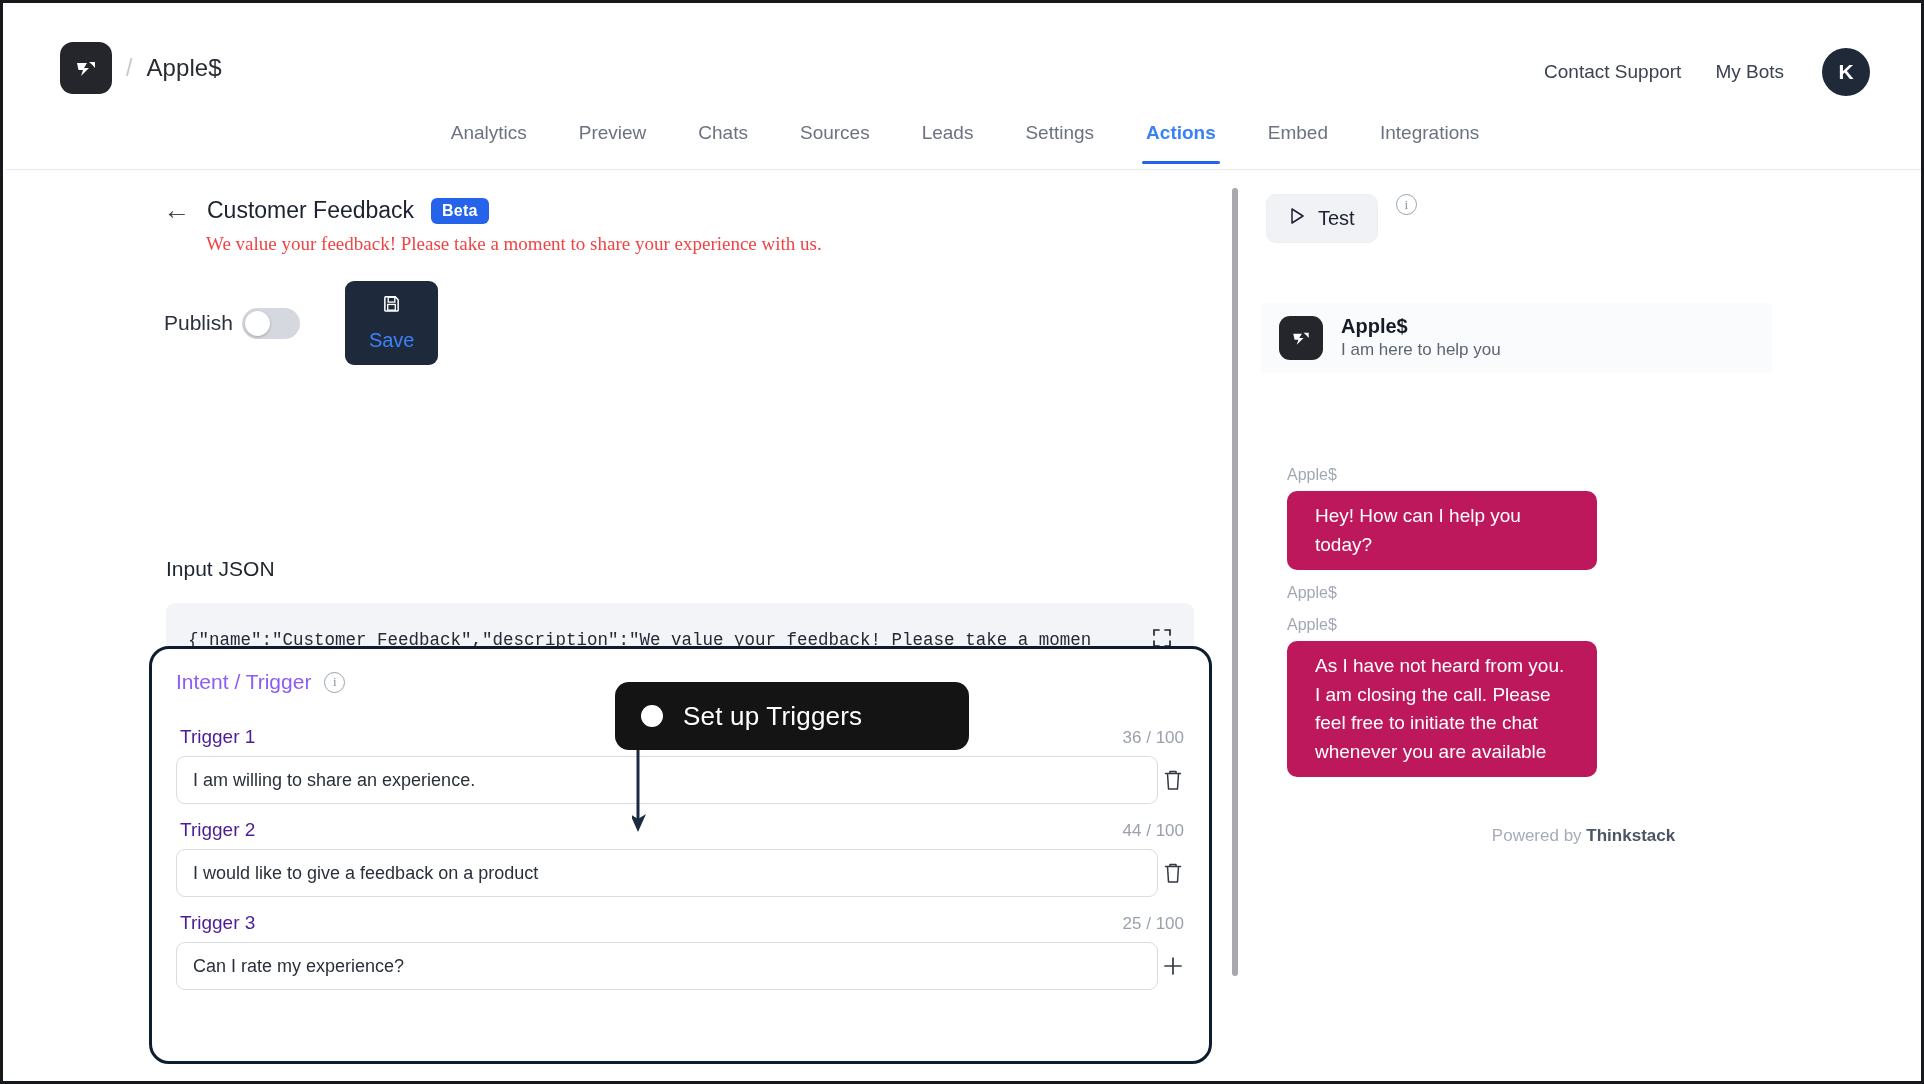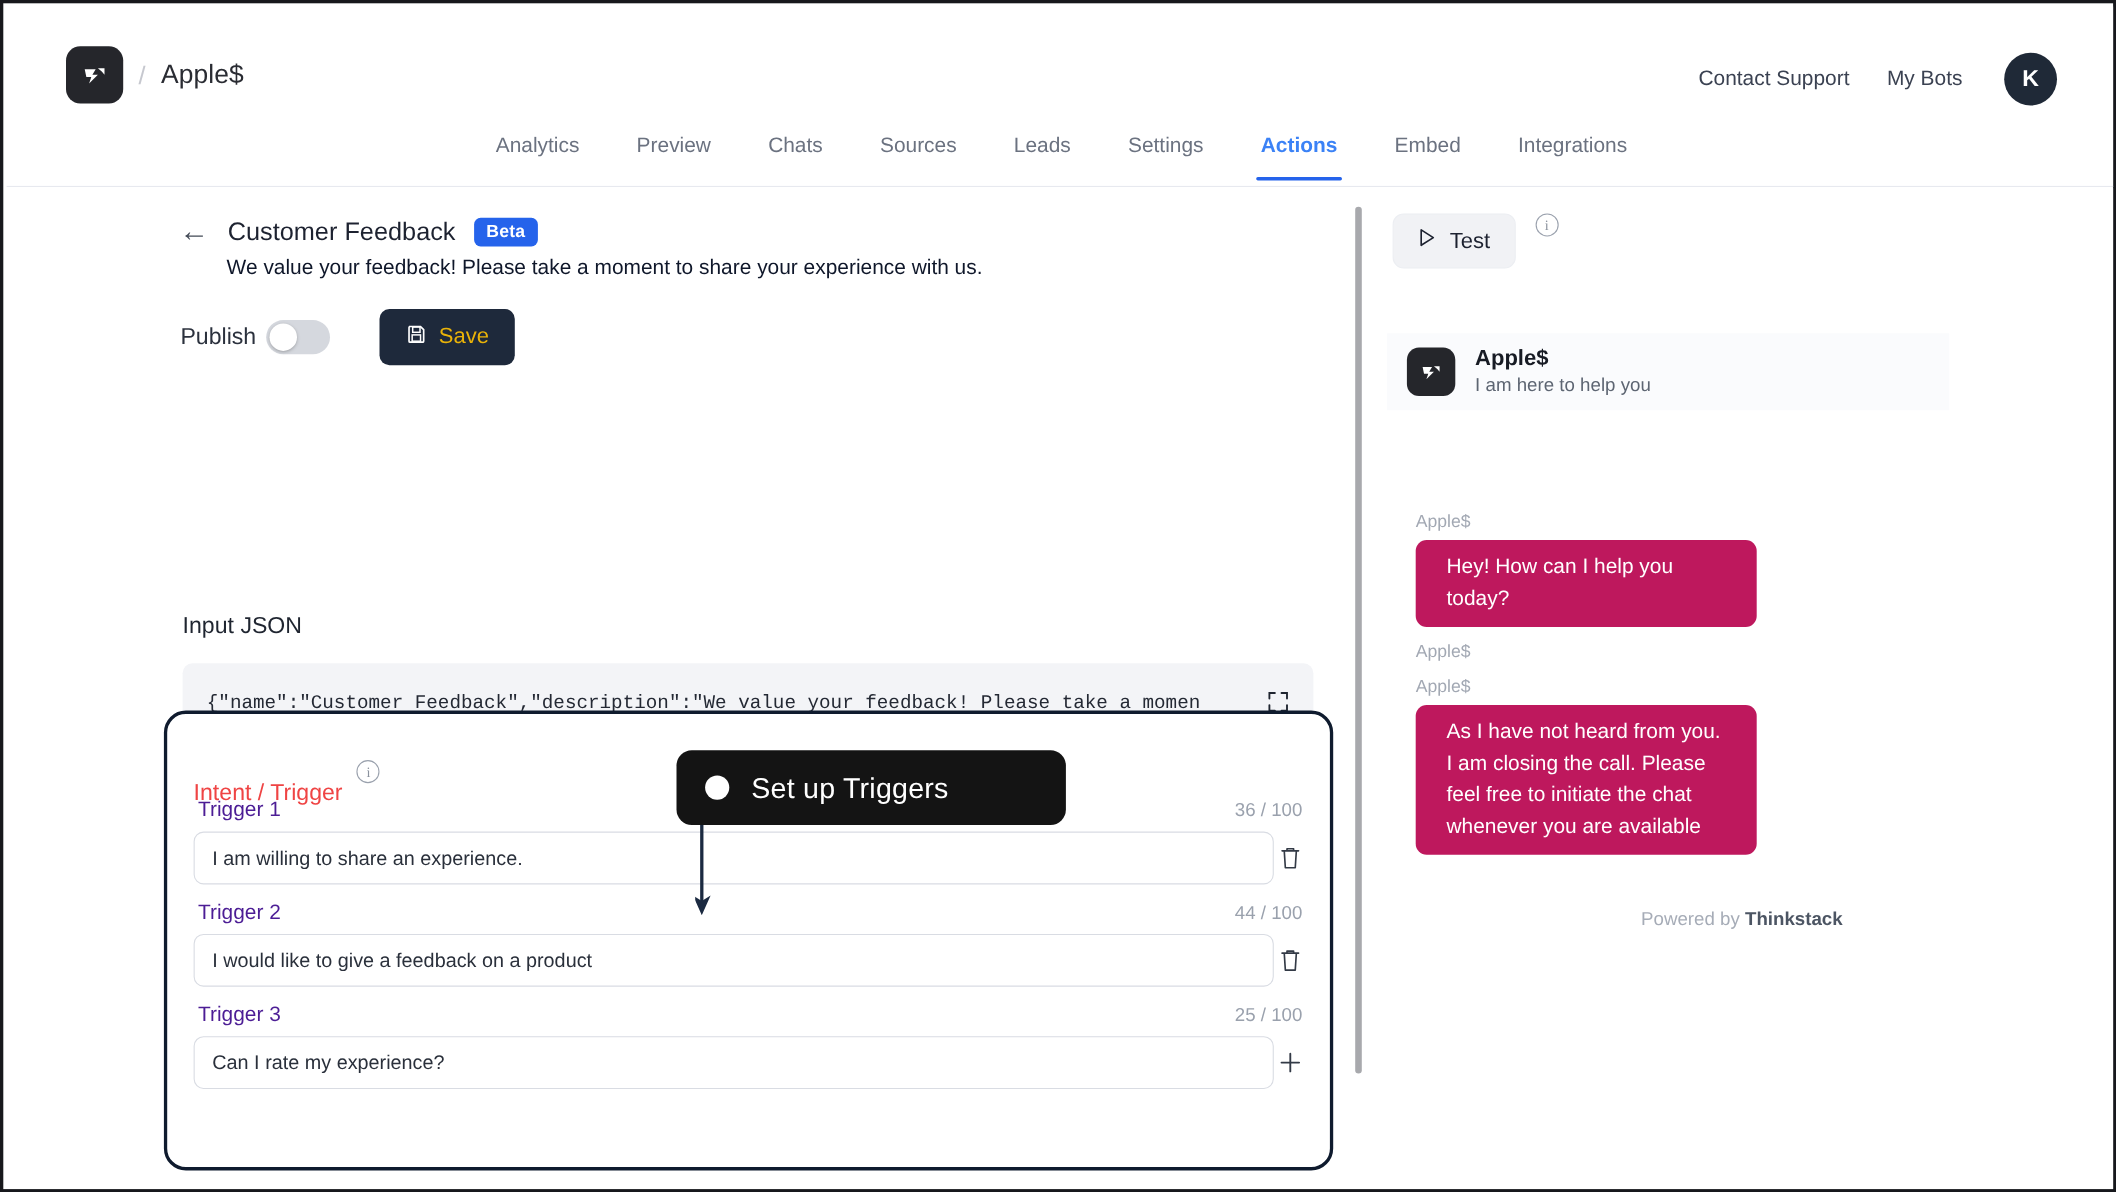--- a/index.html
+++ b/index.html
@@ -79,41 +79,42 @@
   }
   .back-row { position: absolute; left: 157px; top: 26px; display: flex; align-items: center; gap: 17px; }
   .back-arrow { font-size: 27px; color: #444b57; line-height: 1; cursor: pointer; }
   .action-title { font-size: 23px; color: #1d2230; }
   .beta-badge {
     background: #2563eb; color: #fff; font-size: 16px; font-weight: bold;
     padding: 4px 11px; border-radius: 6px; letter-spacing: .2px;
   }
   .action-desc {
     position: absolute; left: 200px; top: 62px;
-    font-size: 19px; color: #0f172a;
+    font-size: 19px; color: #ef4444; font-family: Liberation Serif, serif;
   }
 
   .publish-row { position: absolute; left: 158px; top: 110px; display: flex; align-items: center; gap: 9px; justify-content: space-between; }
   .publish-label { font-size: 21px; color: #2b313d; }
   .toggle {
     width: 58px; height: 31px; border-radius: 16px;
     background: #d5d8de; position: relative; cursor: pointer;
   }
   .toggle .knob {
     position: absolute; left: 3px; top: 3px;
     width: 25px; height: 25px; border-radius: 50%;
     background: #ffffff; box-shadow: 0 1px 3px rgba(0,0,0,.25);
   }
   .save-btn {
     margin-left: 36px;
-    background: #1e293b; color: #eab308;
+    background: #1e293b; color: #3b82f6;
     border: none; border-radius: 9px;
     font-size: 20px; font-family: inherit;
     padding: 13px 24px; display: flex; align-items: center; gap: 11px;
     cursor: pointer;
+    flex-direction: column;
   }
 
   .section-label {
     position: absolute; left: 160px; top: 386px;
     font-size: 21px; color: #1f2530;
   }
   .json-box {
     position: absolute; left: 160px; top: 432px;
     width: 1028px; height: 74px;
     background: #f3f4f7; border-radius: 9px;
@@ -145,21 +146,21 @@
   .opt-label { font-size: 20px; color: #222834; }
 
   
   .trigger-card {
     position: absolute; left: 143px; top: 475px;
     width: 1063px; height: 418px;
     border: 3.5px solid #0f1b2e; border-radius: 20px;
     background: #ffffff;
   }
   .card-head { position: absolute; left: 24px; top: 21px; display: flex; align-items: center; gap: 13px; }
-  .card-title { font-size: 21px; color: #ef4444; margin-top: 39px; }
+  .card-title { font-size: 21px; color: #8b5cf6; }
   .info-circle {
     width: 21px; height: 21px; border-radius: 50%;
     border: 1.4px solid #9aa1ad; color: #8a919d;
     font-size: 13px; display: flex; align-items: center; justify-content: center;
     font-family: "Liberation Serif", serif; cursor: pointer;
   }
   .trigger-block { position: absolute; left: 24px; width: 1012px; }
   .trig-meta { display: flex; justify-content: space-between; align-items: baseline; padding: 0 4px 0 4px; }
   .trig-name { font-size: 19px; color: #4c1d95; }
   .trig-count { font-size: 17px; color: #9aa1ad; }

